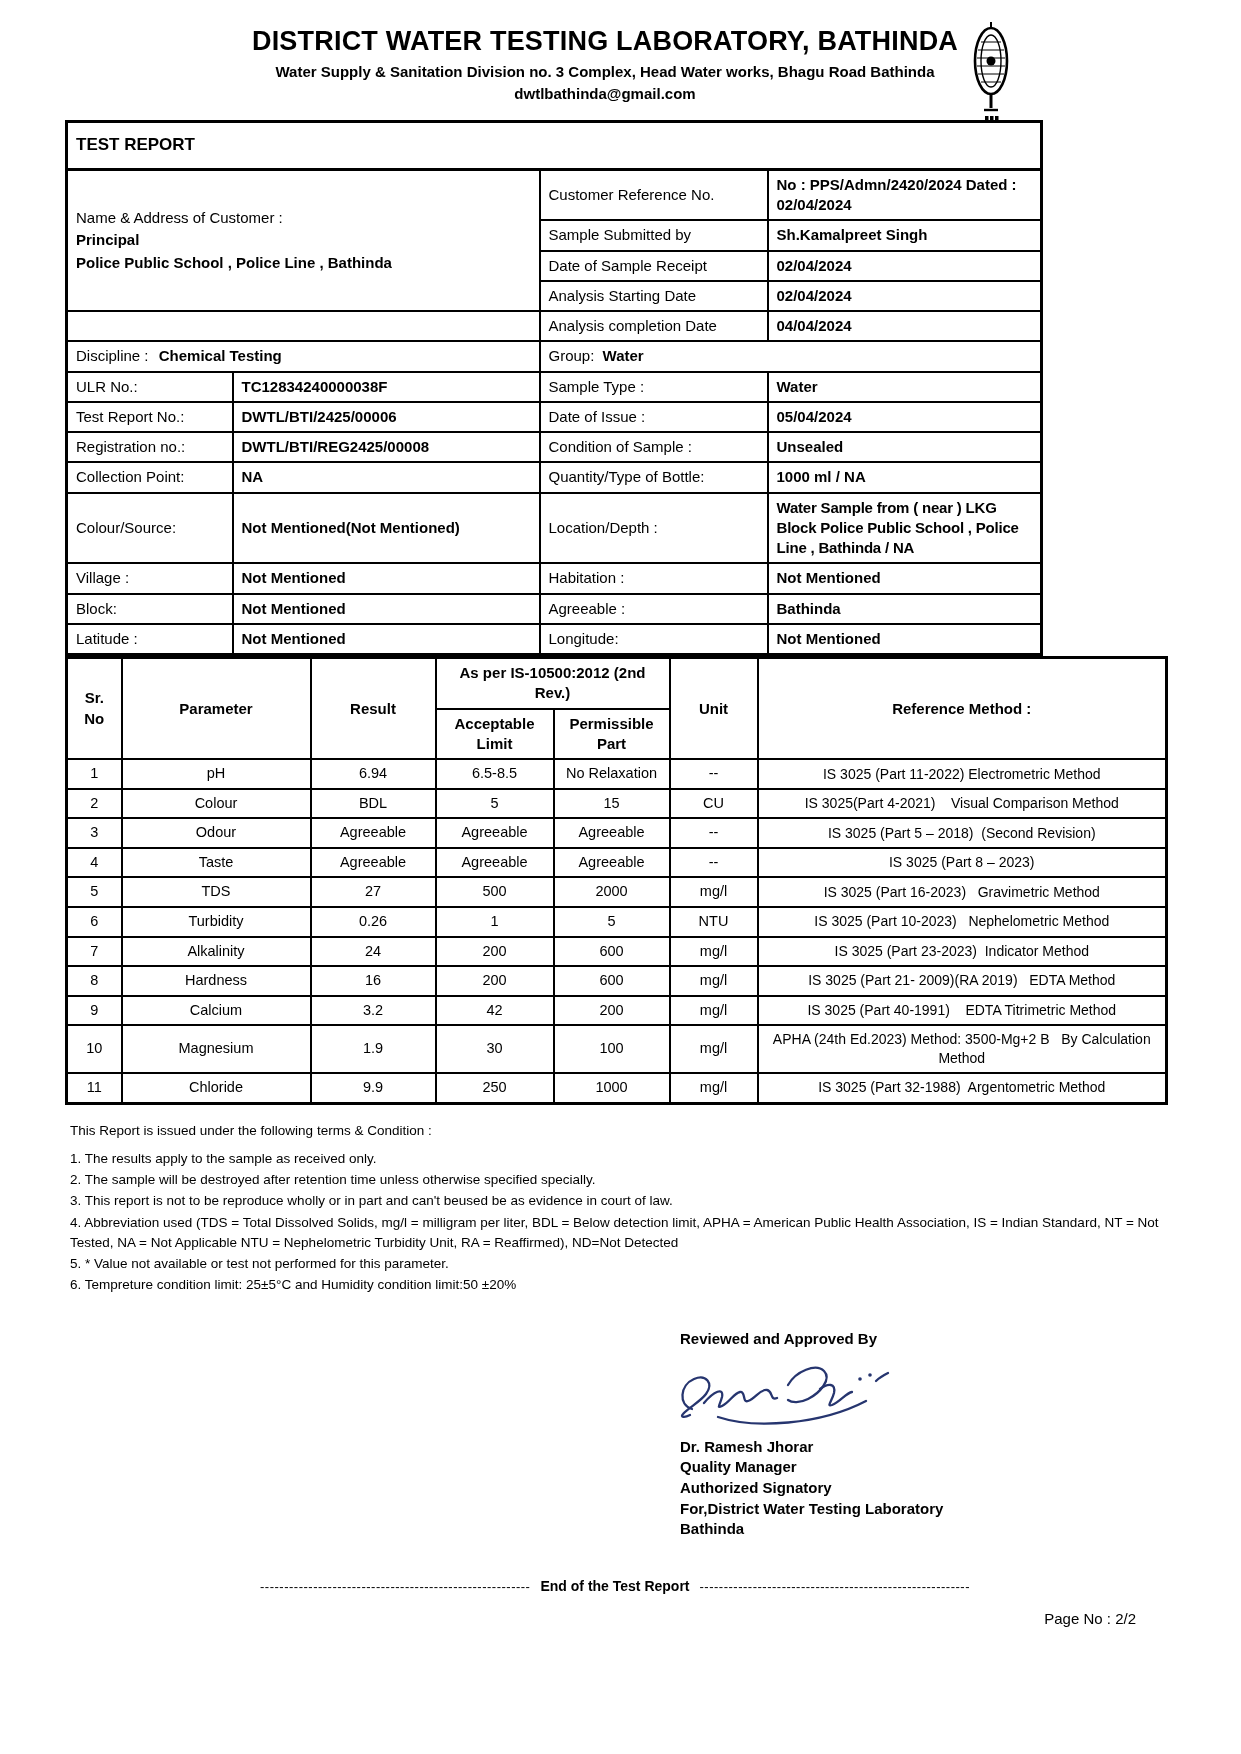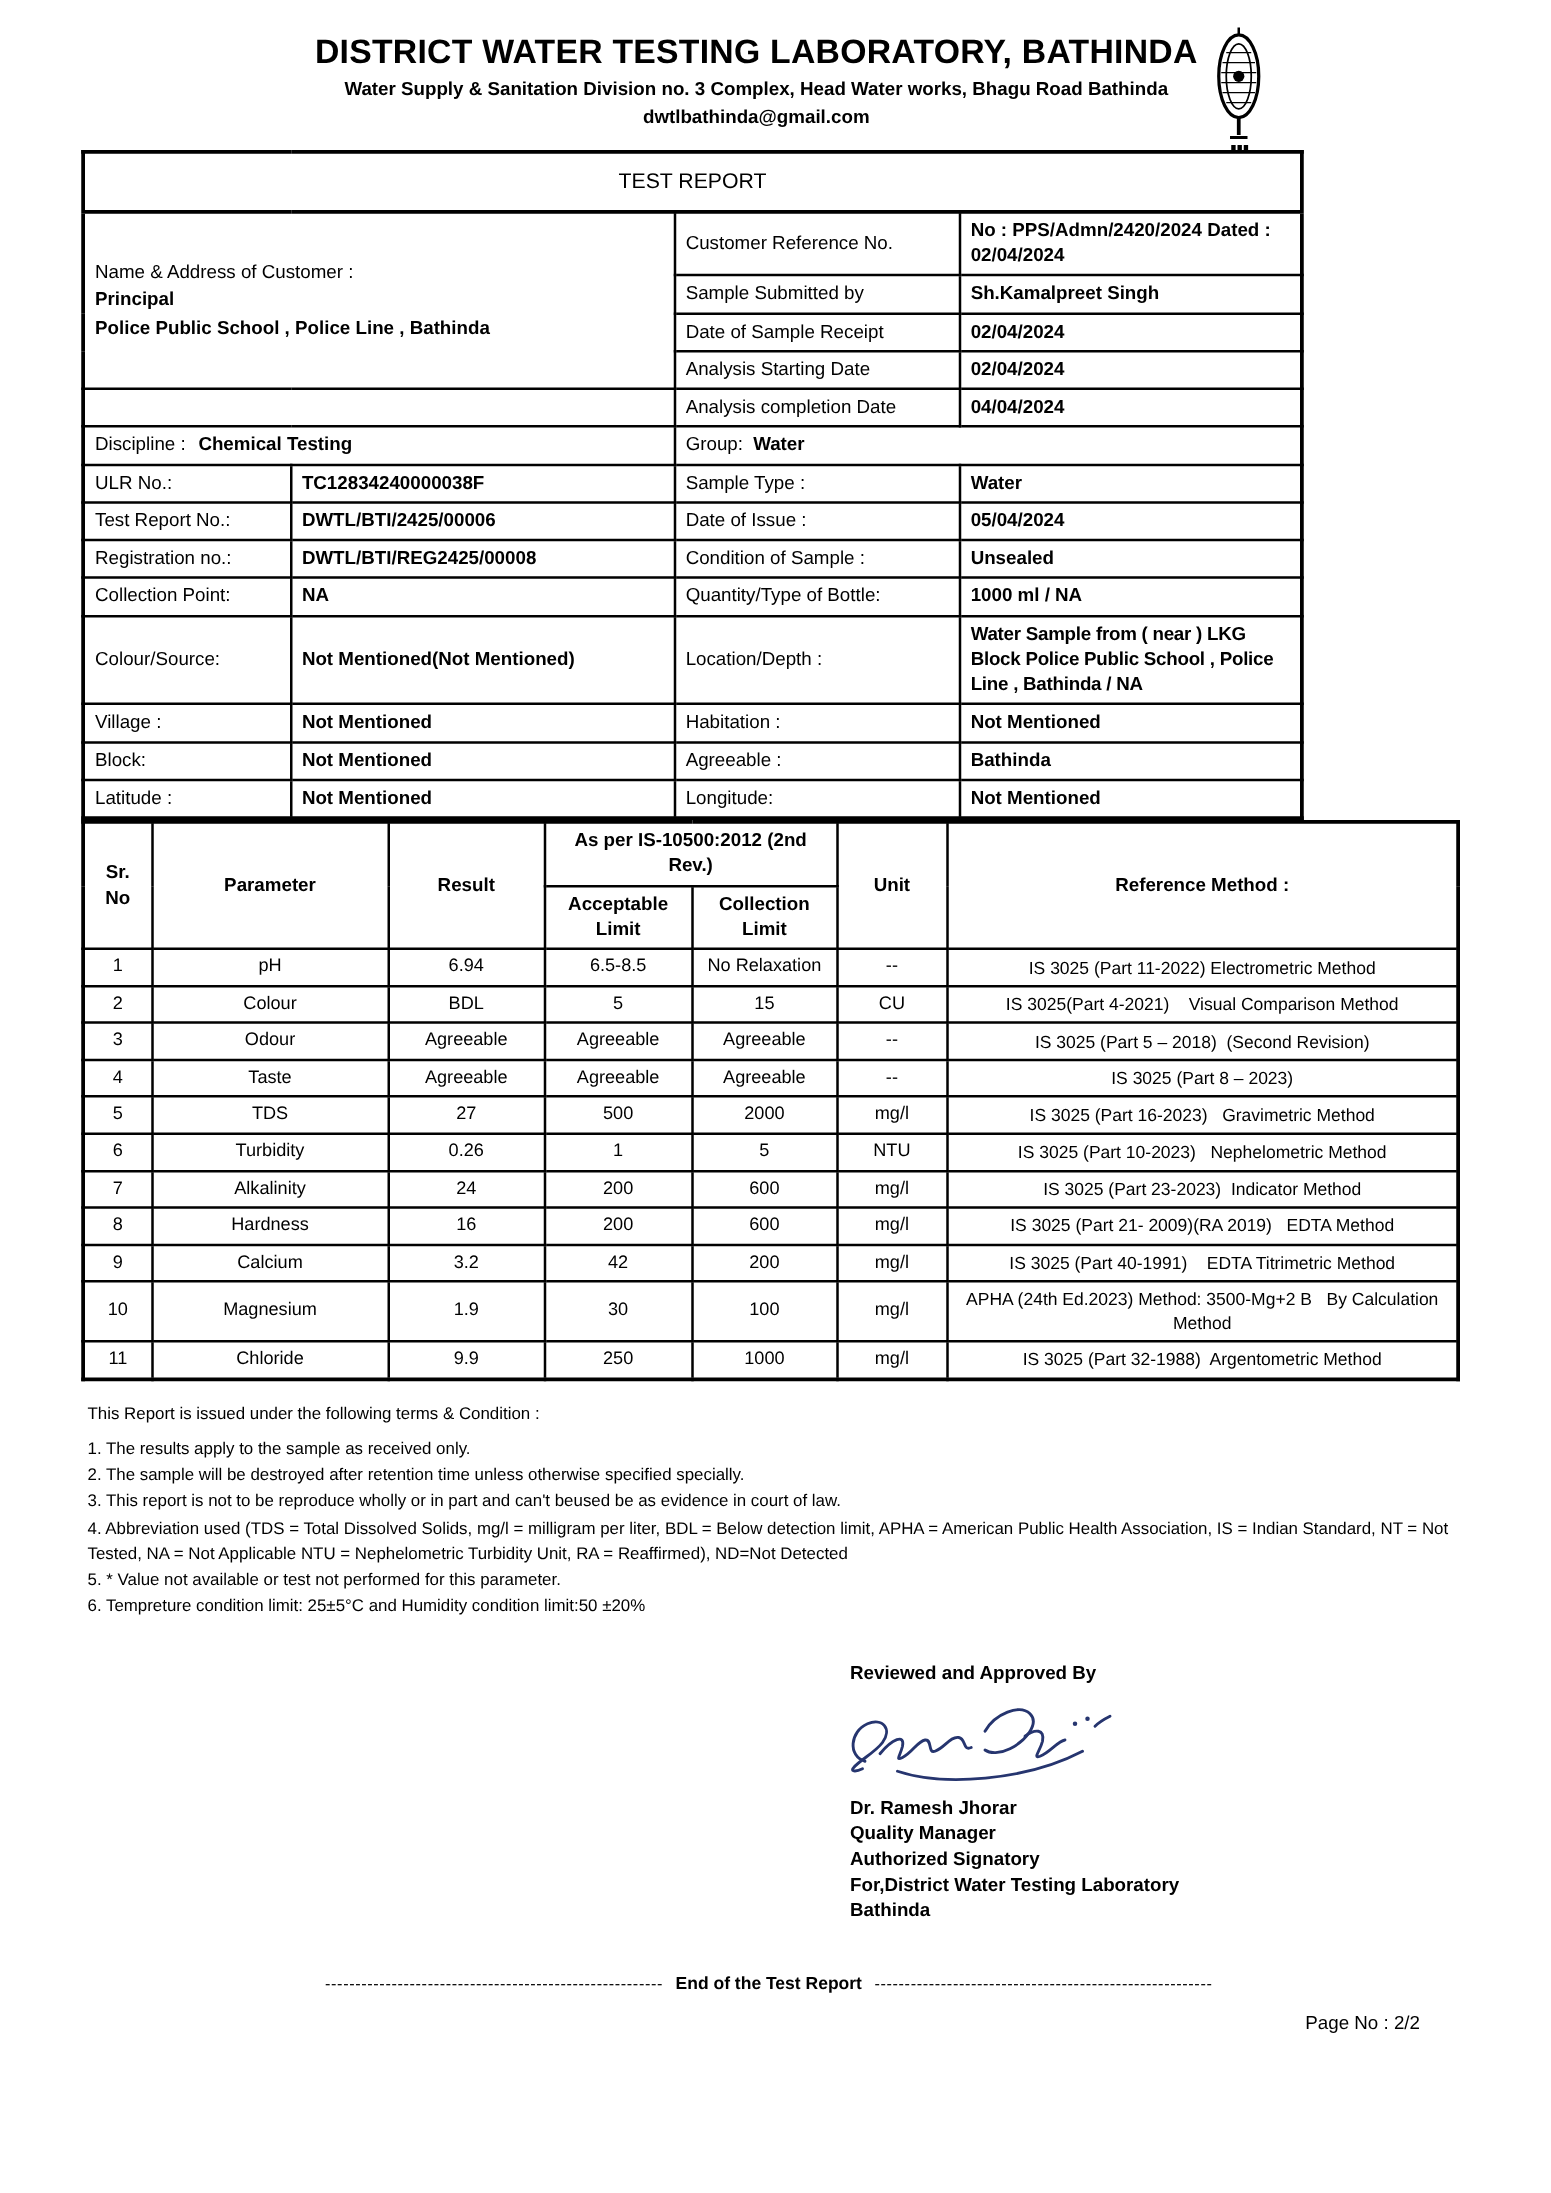--- a/index.html
+++ b/index.html
@@ -10,21 +10,21 @@
   .header{position:relative;width:1080px;margin:26px 0 0 65px;text-align:center;}
   .header .title{font-size:27px;font-weight:bold;letter-spacing:.2px;}
   .header .subtitle{font-size:15px;font-weight:bold;margin-top:6px;}
   .header .email{font-size:15px;font-weight:bold;margin-top:5px;}
   .logo{position:absolute;left:900px;top:-6px;width:52px;height:108px;}
 
   
   table{border-collapse:collapse;}
   .info-table{table-layout:fixed;width:975px;margin:18px 0 0 65px;border:3px solid #000;}
   .info-table td{border:2px solid #000;padding:4px 8px;font-size:15px;vertical-align:middle;line-height:1.35;}
-  .info-table .report-title-cell{text-align:center;font-weight:normal;font-size:17px;padding:11px 24px;border-bottom:3px solid #000;}
+  .info-table .report-title-cell{font-weight:bold;font-size:17px;padding:11px 8px;border-bottom:3px solid #000;}
   .lbl{font-weight:normal;}
   .val{font-weight:bold;}
   .customer-cell{vertical-align:top;}
   .customer-cell div{line-height:1.5;}
   .small-val{font-size:13px;letter-spacing:-.2px;}
 
   
   .results-table{table-layout:fixed;width:1100px;margin:0 0 0 65px;border:3px solid #000;}
   .results-table th,.results-table td{border:2px solid #000;padding:4px 5px;text-align:center;vertical-align:middle;line-height:1.35;}
   .results-table th{font-size:15px;font-weight:bold;}
@@ -185,21 +185,21 @@
       <th rowspan="2" class="pre">Sr.
 No</th>
       <th rowspan="2">Parameter</th>
       <th rowspan="2">Result</th>
       <th colspan="2">As per IS-10500:2012 (2nd Rev.)</th>
       <th rowspan="2">Unit</th>
       <th rowspan="2">Reference Method :</th>
     </tr>
     <tr>
       <th>Acceptable Limit</th>
-      <th>Collection Limit</th>
+      <th>Permissible Part</th>
     </tr>
     <tr>
       <td>1</td>
       <td>pH</td>
       <td>6.94</td>
       <td>6.5-8.5</td>
       <td>No Relaxation</td>
       <td>--</td>
       <td class="method">IS 3025 (Part 11-2022) Electrometric Method</td>
     </tr>

